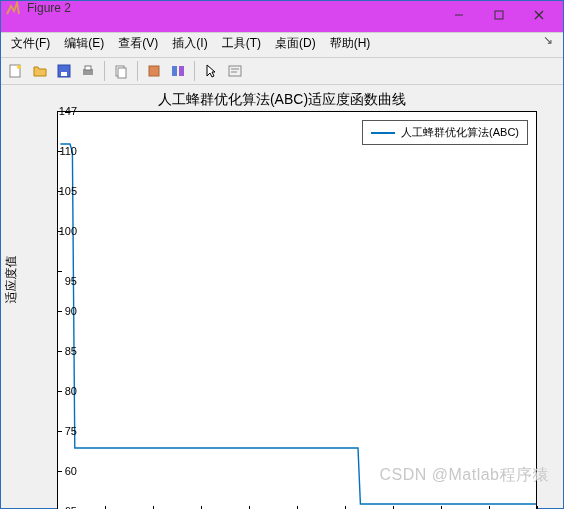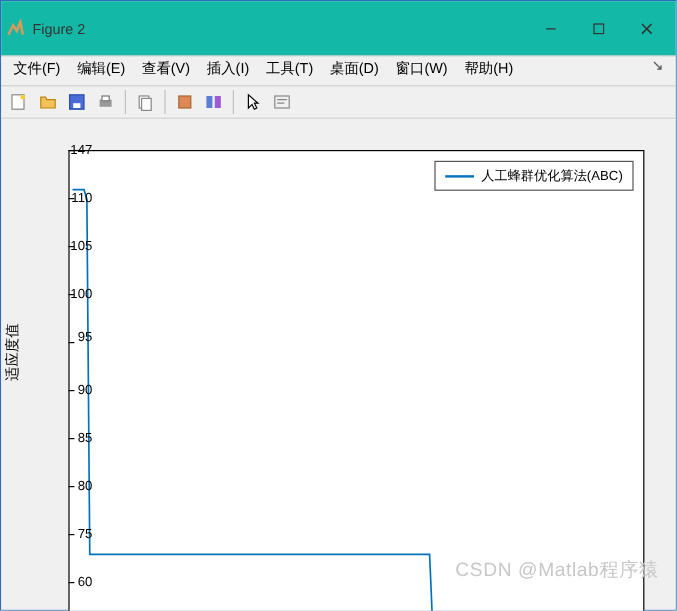--- a/index.html
+++ b/index.html
@@ -1,18 +1,18 @@
 <!DOCTYPE html>
 <html><head>
 <meta charset="utf-8">
 <style>
   * { box-sizing: border-box; margin: 0; padding: 0; }
   body { font-family: "Microsoft YaHei", Arial, sans-serif; font-size: 12px; background: #fff; }
   .window { width: 564px; height: 509px; border: 1px solid #2b6dbb; background: #f0f0f0; display: flex; flex-direction: column; }
-  .titlebar { height: 46px; background: #14b8a6; display: flex; align-items: center; padding: 0 4px; border-bottom: 1px solid #d0d0d0; }
+  .titlebar { height: 32px; background: #d946ef; display: flex; padding: 0 4px; border-bottom: 1px solid #d0d0d0; }
   .titlebar .icon { width: 16px; height: 16px; margin-right: 6px; }
   .titlebar .title { flex: 1; font-size: 12px; color: #333; }
   .titlebar .winbtn { width: 40px; height: 28px; display: flex; align-items: center; justify-content: center; color: #333; }
   .menubar { height: 24px; background: #f0f0f0; display: flex; padding: 0 4px; gap: 2px; }
   .menubar .menuitem { padding: 2px 6px; font-size: 12px; color: #000; cursor: default; }
   .menubar .chev { margin-left: auto; padding: 0 6px; color: #555; }
   .toolbar { height: 28px; background: #f0f0f0; border-top: 1px solid #d0d0d0; border-bottom: 1px solid #d0d0d0; display: flex; align-items: center; padding: 0 4px; gap: 2px; }
   .toolbar .btn { width: 22px; height: 22px; display: flex; align-items: center; justify-content: center; border: 1px solid transparent; }
   .toolbar .sep { width: 1px; height: 20px; background: #c0c0c0; margin: 0 3px; }
   .figure-area { flex: 1; background: #f0f0f0; position: relative; }
@@ -57,21 +57,20 @@
       </div>
   </div>
 
   <div class="menubar">
     <span class="menuitem">文件(F)</span>
     <span class="menuitem">编辑(E)</span>
     <span class="menuitem">查看(V)</span>
     <span class="menuitem">插入(I)</span>
     <span class="menuitem">工具(T)</span>
     <span class="menuitem">桌面(D)</span>
-    <span class="menuitem">窗口(W)</span>
     <span class="menuitem">帮助(H)</span>
     <span class="chev">↘</span>
   </div>
 
   <div class="toolbar">
     <div class="btn">
         <svg width="16" height="16">
           <rect x="2" y="2" width="10" height="12" fill="#fff" stroke="#888"></rect>
           <circle cx="11" cy="4" r="2" fill="#fc3"></circle>
         </svg>
@@ -121,20 +120,21 @@
     <div class="btn">
         <svg width="16" height="16">
           <rect x="2" y="3" width="12" height="10" fill="none" stroke="#888"></rect>
           <line x1="4" y1="6" x2="12" y2="6" stroke="#888"></line>
           <line x1="4" y1="9" x2="10" y2="9" stroke="#888"></line>
         </svg>
       </div>
   </div>
 
   <div class="figure-area">
+    <div class="chart-title">人工蜂群优化算法(ABC)适应度函数曲线</div>
     <div class="ylabel">适应度值</div>
 
     <div class="plot">
       <svg class="curve" id="curve-svg">
           <path d="M2.4 32.0 L4.8 32.0 L7.2 32.0 L9.6 32.0 L12.0 32.0 L14.4 40.0 L16.8 336.0 L19.2 336.0 L21.6 336.0 L24.0 336.0 L48.0 336.0 L96.0 336.0 L144.0 336.0 L192.0 336.0 L240.0 336.0 L288.0 336.0 L300.0 336.0 L302.4 392.0 L304.8 392.0 L307.2 392.0 L336.0 392.0 L384.0 392.0 L432.0 392.0 L480.0 392.0 " fill="none" stroke="#0072bd" stroke-width="1.4"></path>
         </svg>
       <div class="legend">
         <span class="line"></span>
         <span>人工蜂群优化算法(ABC)</span>
       </div>
@@ -146,21 +146,21 @@
         <span class="ytick" style="top:386px">60</span>
         <span class="tickmark" style="left:56px;top:385.5px;width:5px;height:1px"></span>
         <span class="ytick" style="top:346px">75</span>
         <span class="tickmark" style="left:56px;top:345.5px;width:5px;height:1px"></span>
         <span class="ytick" style="top:306px">80</span>
         <span class="tickmark" style="left:56px;top:305.5px;width:5px;height:1px"></span>
         <span class="ytick" style="top:266px">85</span>
         <span class="tickmark" style="left:56px;top:265.5px;width:5px;height:1px"></span>
         <span class="ytick" style="top:226px">90</span>
         <span class="tickmark" style="left:56px;top:225.5px;width:5px;height:1px"></span>
-        <span class="ytick" style="top:182px">95</span>
+        <span class="ytick" style="top:196px">95</span>
         <span class="tickmark" style="left:56px;top:185.5px;width:5px;height:1px"></span>
         <span class="ytick" style="top:146px">100</span>
         <span class="tickmark" style="left:56px;top:145.5px;width:5px;height:1px"></span>
         <span class="ytick" style="top:106px">105</span>
         <span class="tickmark" style="left:56px;top:105.5px;width:5px;height:1px"></span>
         <span class="ytick" style="top:66px">110</span>
         <span class="tickmark" style="left:56px;top:65.5px;width:5px;height:1px"></span>
         <span class="ytick" style="top:26px">147</span>
         <span class="tickmark" style="left:56px;top:25.5px;width:5px;height:1px"></span>
         <span class="tickmark" style="left:103.5px;top:421px;width:1px;height:5px"></span>

